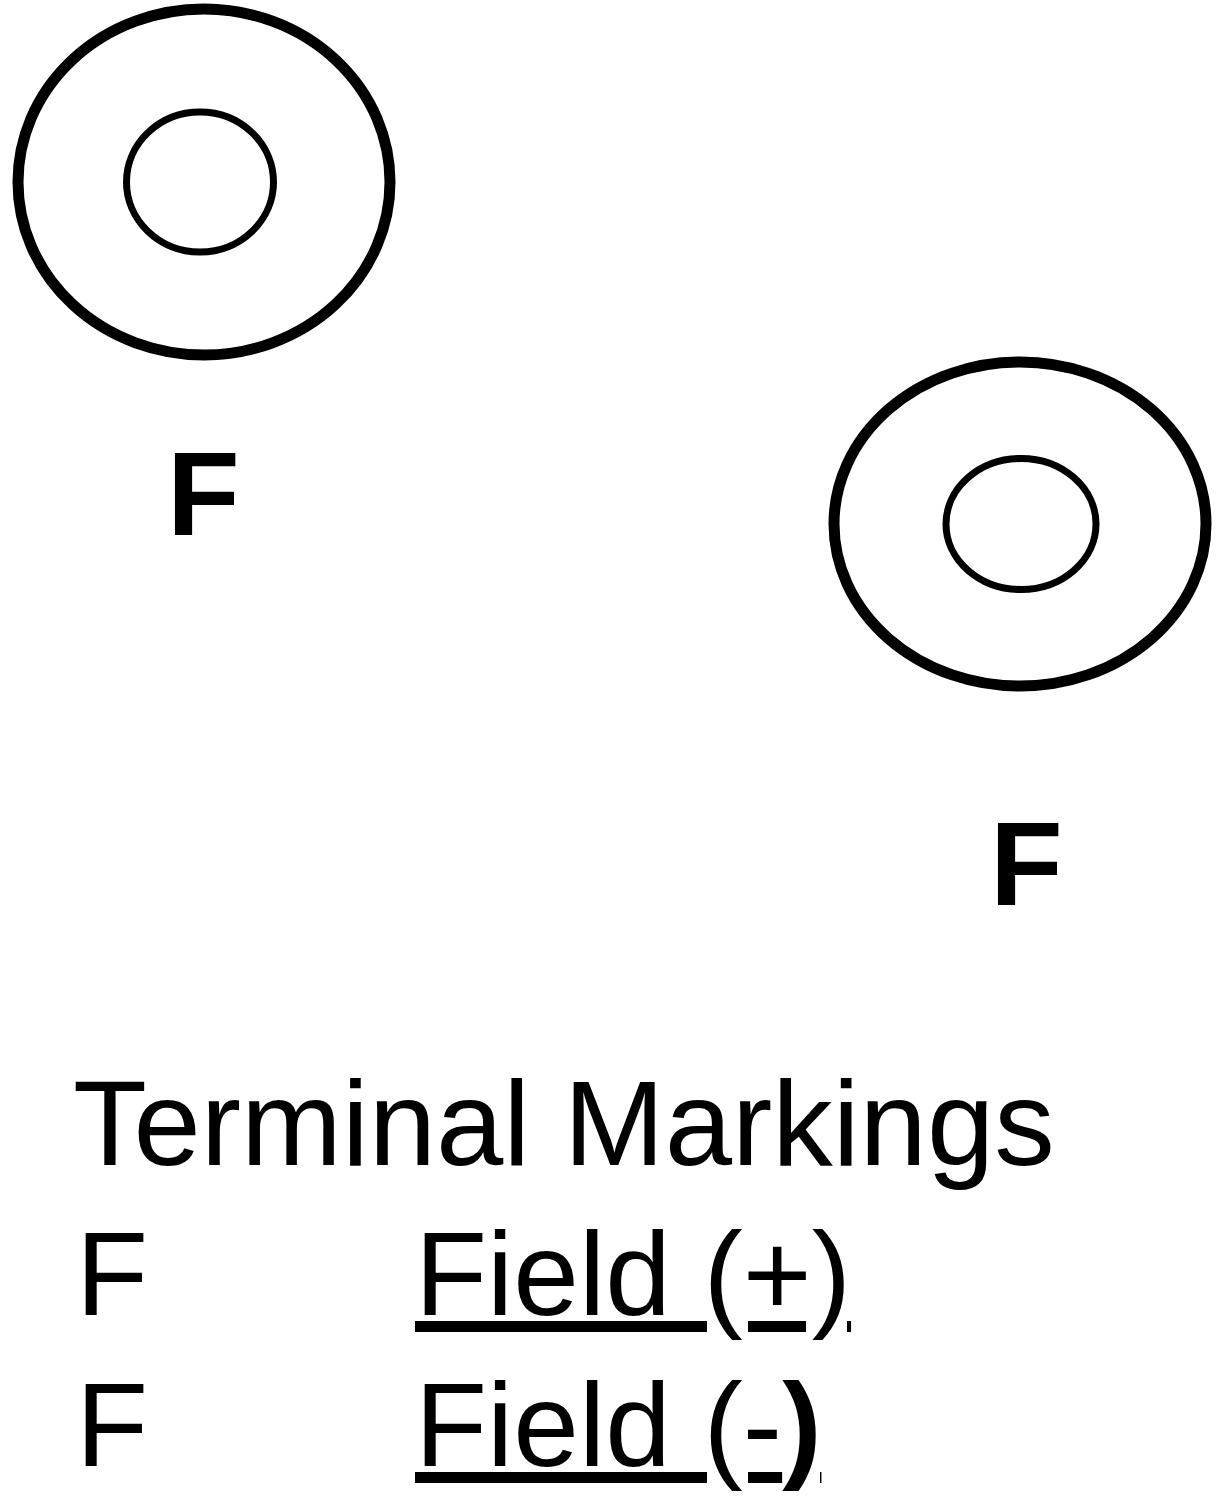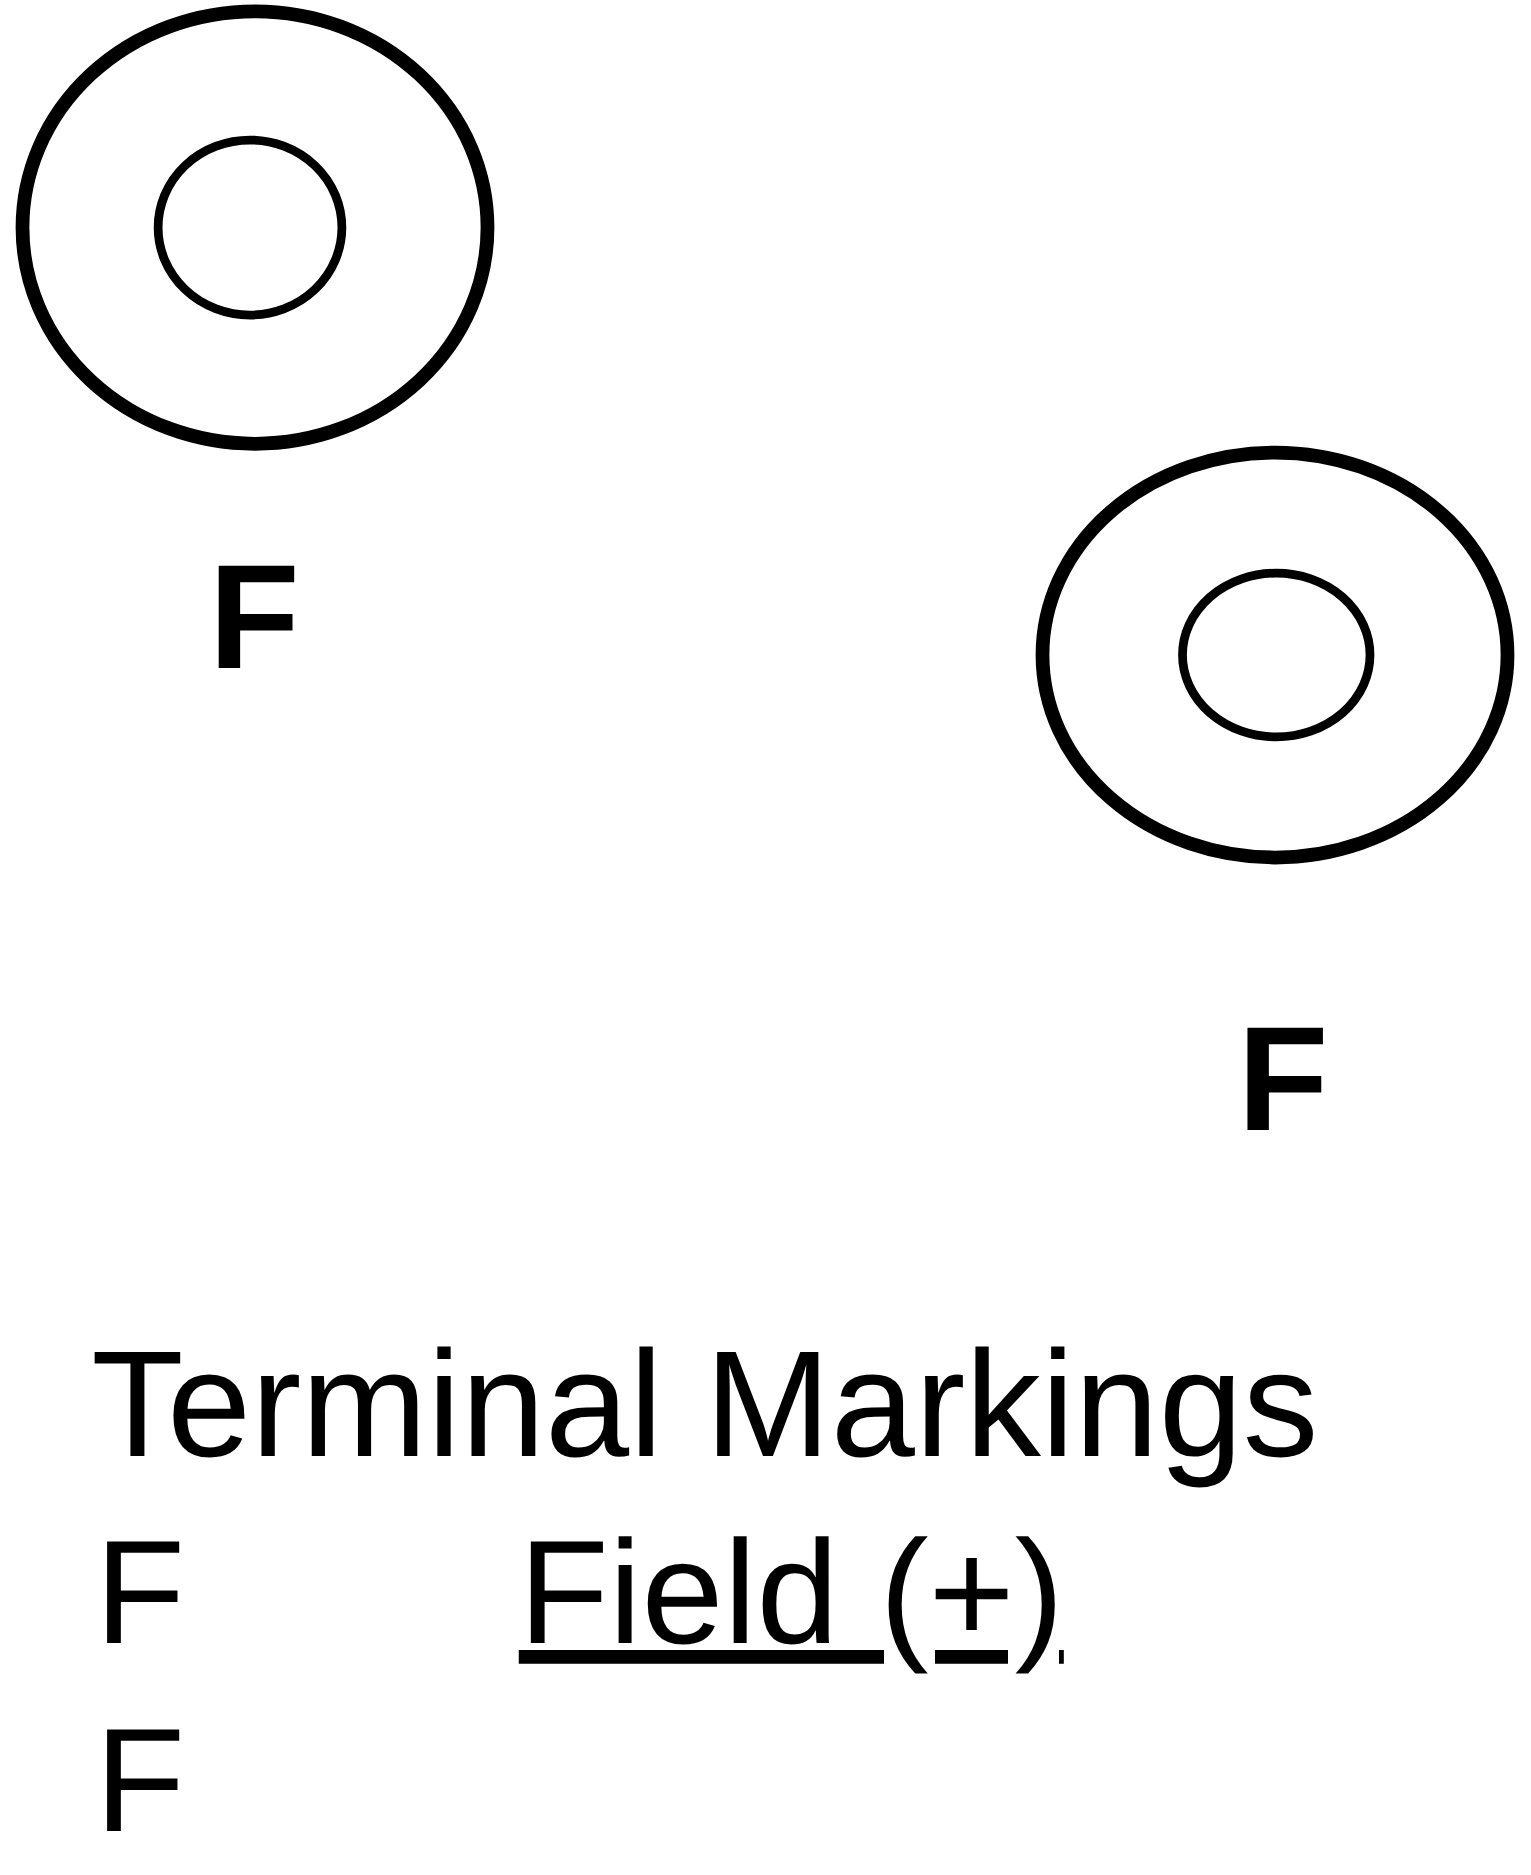--- a/index.html
+++ b/index.html
@@ -75,14 +75,17 @@
   <div class="terminal-label" style="left: 990px; top: 804px;">F</div>
 
   <div class="page-title">Terminal Markings</div>
 
   <div class="legend-term legend-row-1">F</div>
   <div class="legend-desc legend-row-1">
     <span>Field (+)</span><span class="bold-part"></span>
   </div>
 
   <div class="legend-term legend-row-2">F</div>
+  <div class="legend-desc legend-row-2">
+    <span>Field (-</span><span class="bold-part">)</span>
+  </div>
 
 </div>
 
 </body></html>

